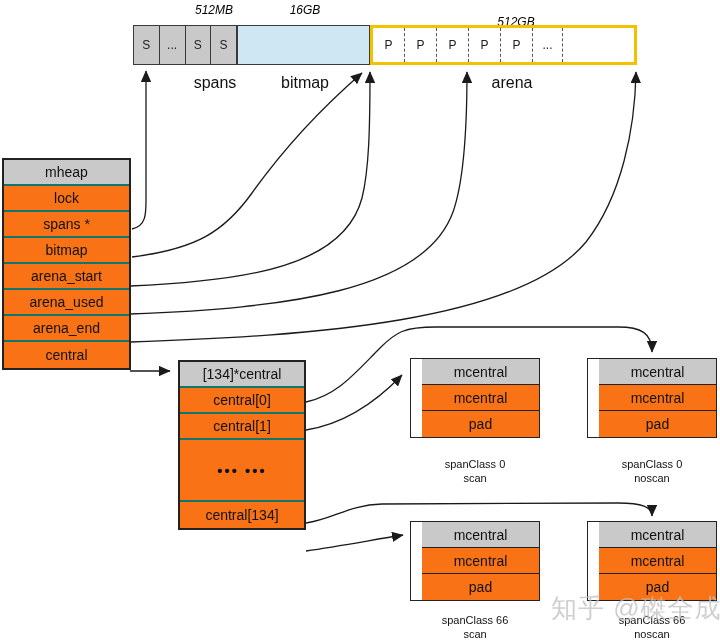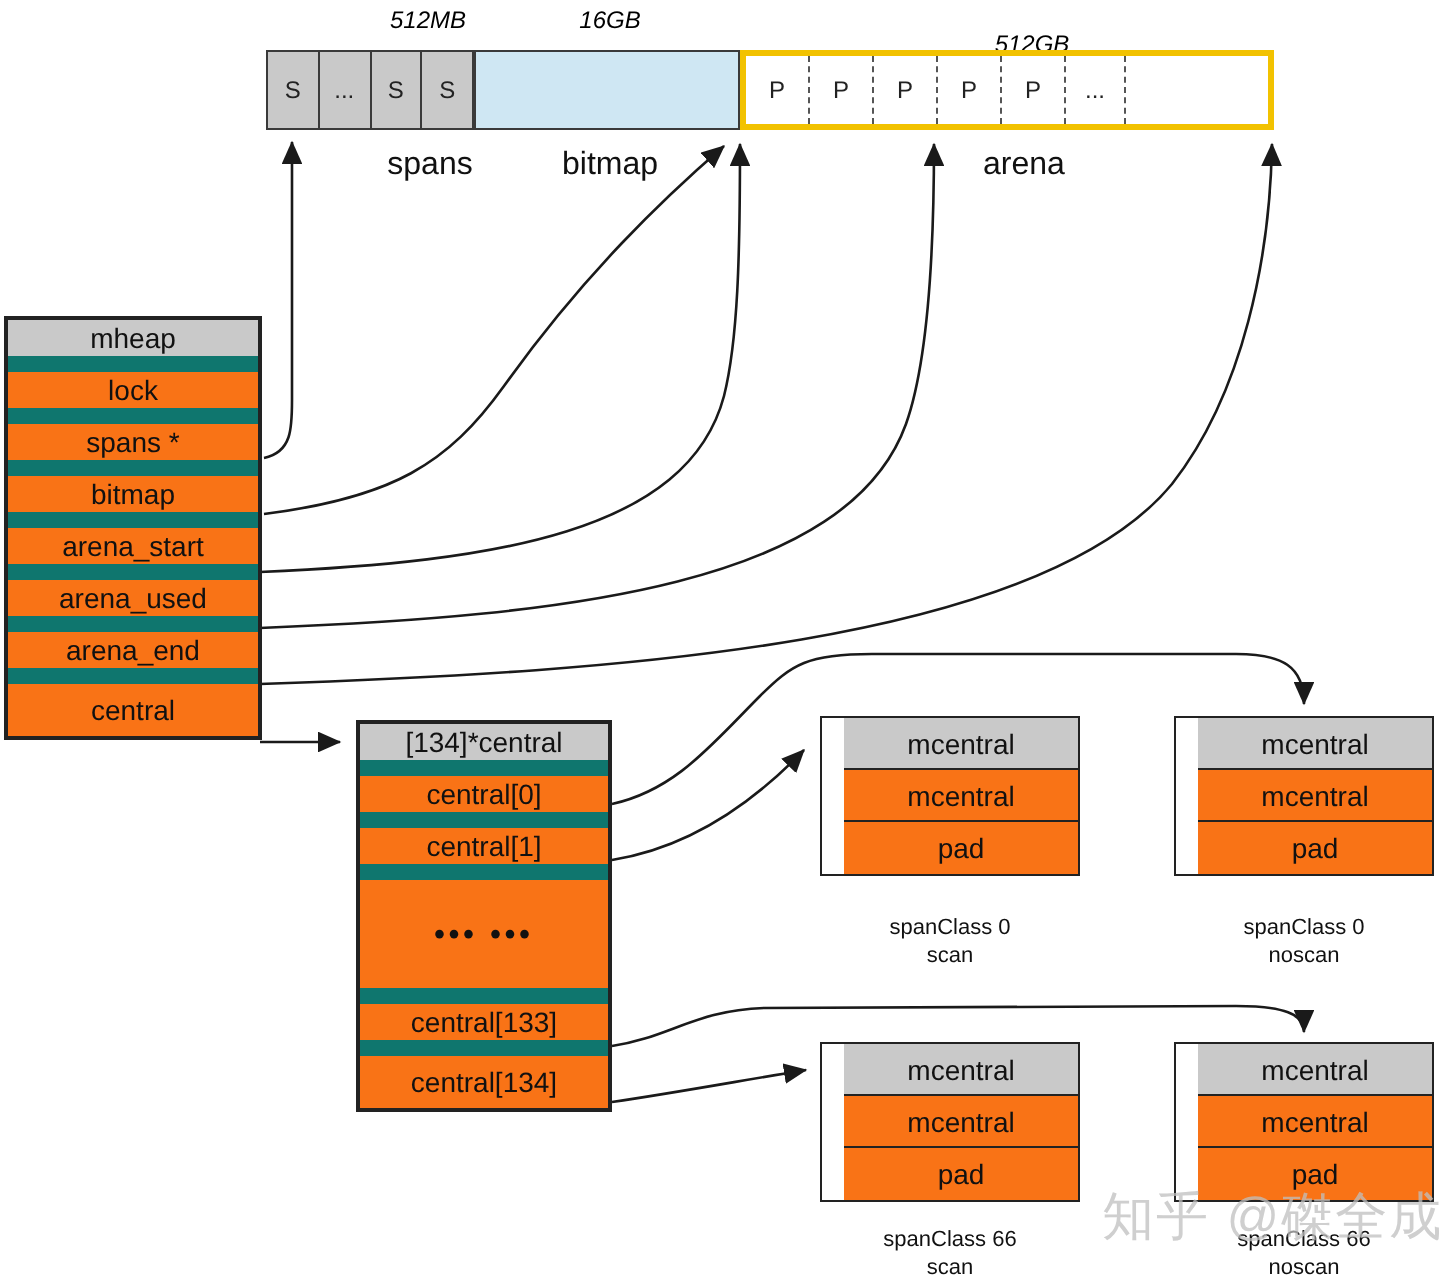--- a/index.html
+++ b/index.html
@@ -45,21 +45,21 @@
   .arenabox .cell.last{flex:1;border-right:none;}
 
   
   .table{position:absolute;z-index:2;background:#fff;box-sizing:border-box;}
   .table .th,.table .tr{
     display:flex;align-items:center;justify-content:center;
     font-size:14px;box-sizing:border-box;background:#f97316;color:#111;
   }
   .table .th{background:var(--cellgray);}
   .t-heavy{border:2px solid #222;}
-  .t-heavy .tr,.t-heavy .th{border-bottom:8px solid #0f766e;height:26px;}
+  .t-heavy .tr,.t-heavy .th{border-bottom:2px solid #0f766e;height:26px;}
   .t-heavy .tr:last-child{border-bottom:none;}
   .t-light{border:1.5px solid #222;}
   .t-light .tr,.t-light .th{border-bottom:1.5px solid #222;height:26px;}
   .t-light .tr:last-child{border-bottom:none;}
 
   .mheap{left:2px;top:158px;width:129px;}
   .central{left:178px;top:360px;width:128px;}
   .central .tr.dotsrow{height:62px;font-weight:bold;font-size:15px;letter-spacing:2px;}
 
   .mc{width:130px;padding-left:11px;}
@@ -129,21 +129,20 @@
     <div class="tr">arena_used</div>
     <div class="tr">arena_end</div>
     <div class="tr">central</div>
   </div>
 
   <div class="table t-heavy central">
     <div class="th">[134]*central</div>
     <div class="tr">central[0]</div>
     <div class="tr">central[1]</div>
     <div class="tr dotsrow">••• •••</div>
-    <div class="tr">central[133]</div>
     <div class="tr">central[134]</div>
   </div>
 
   <div class="table t-light mc" style="left:410px;top:358px;">
     <div class="th">mcentral</div>
     <div class="tr">mcentral</div>
     <div class="tr">pad</div>
   </div>
   <div class="mc-caption" style="left:410px;top:457px;">
     <div>spanClass 0</div>

